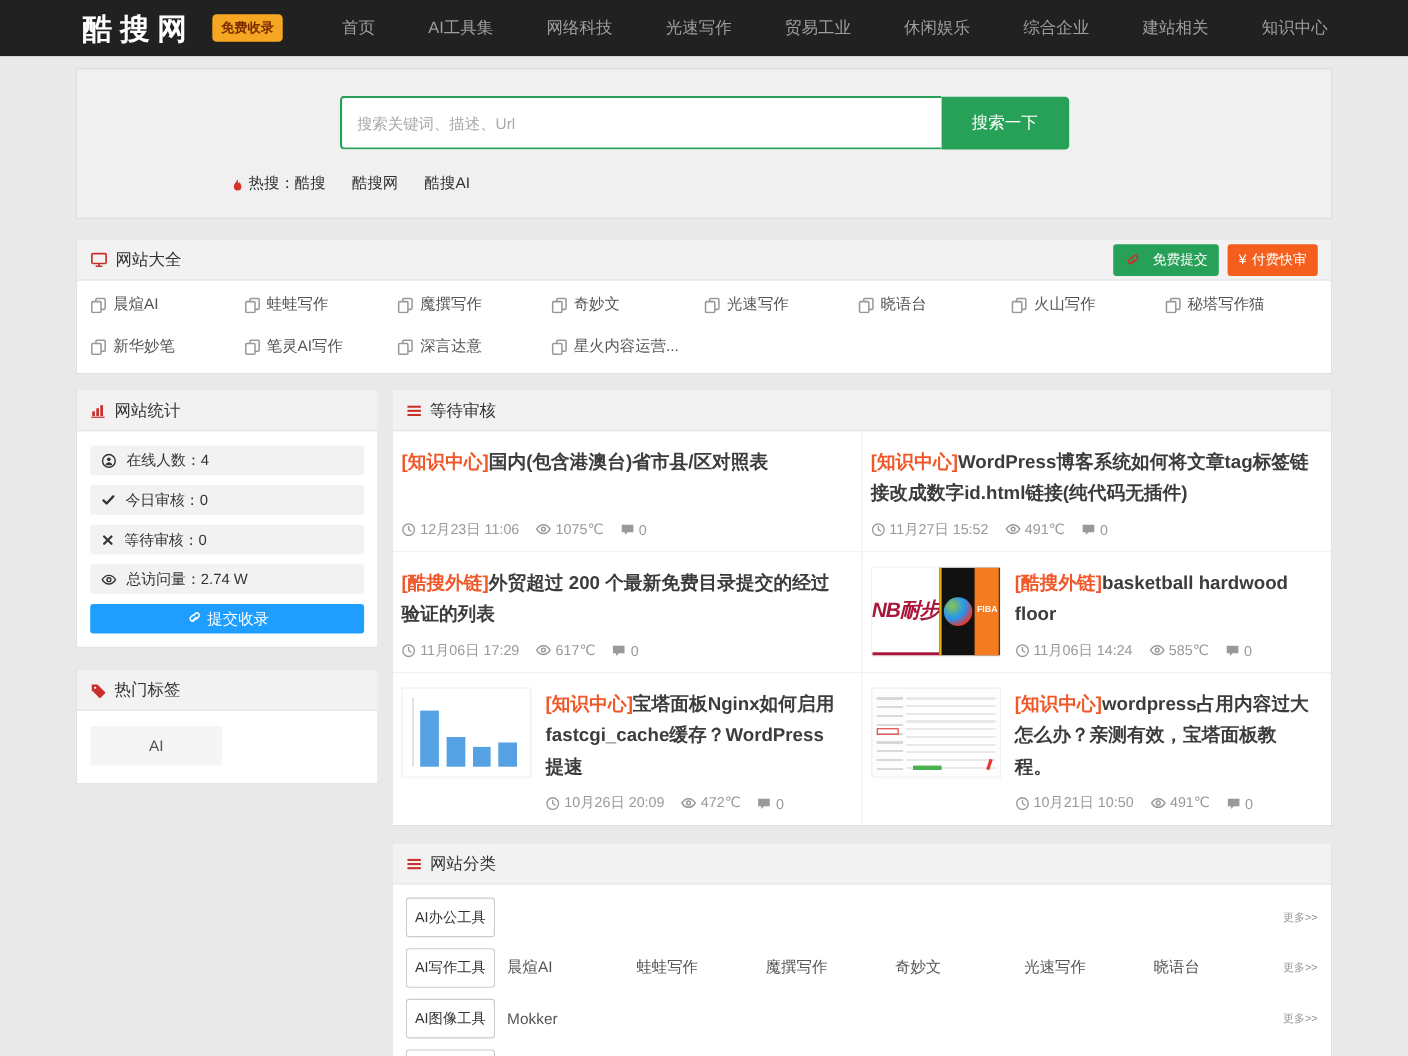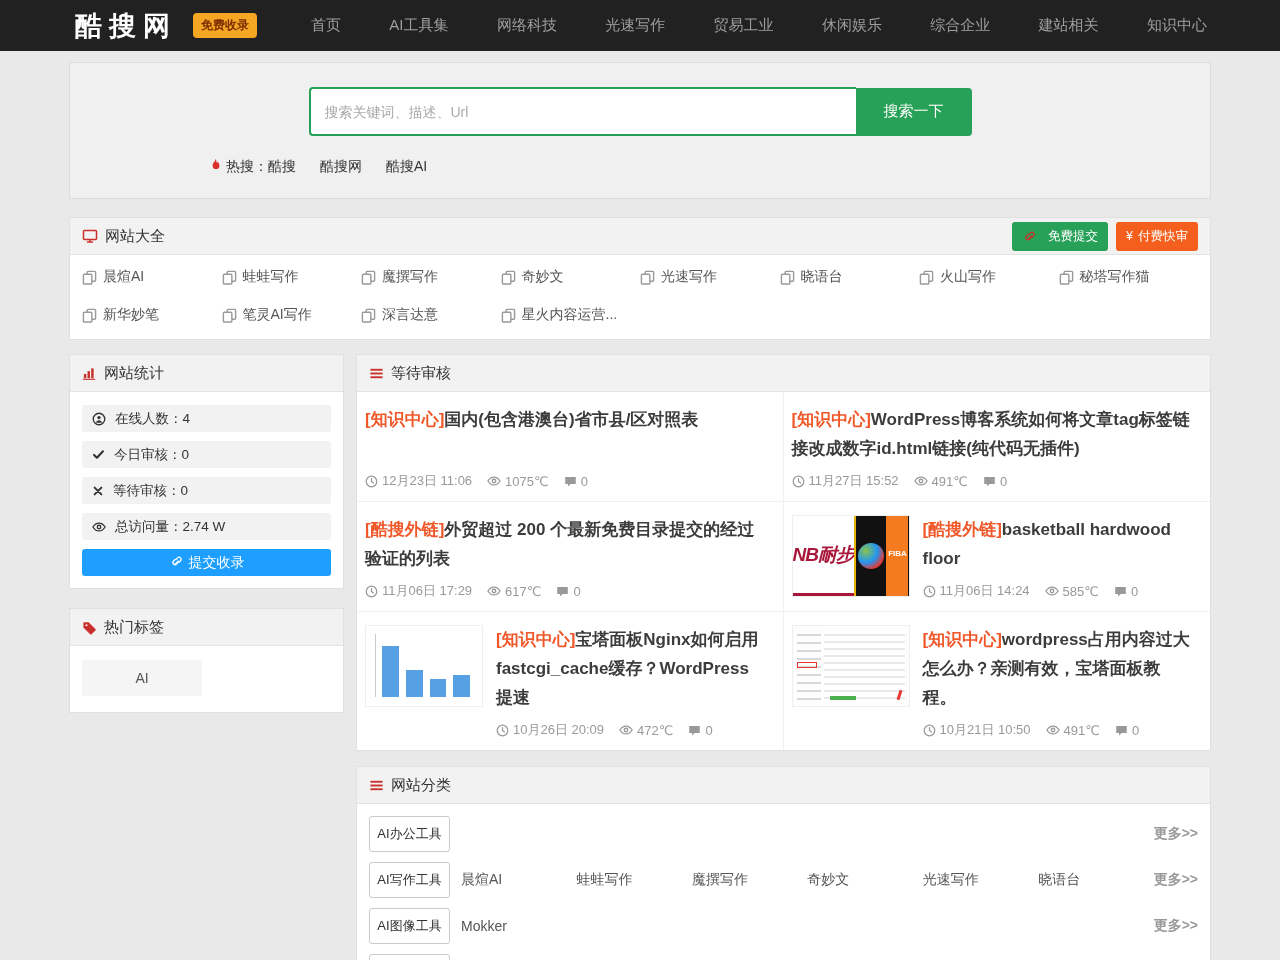--- a/index.html
+++ b/index.html
@@ -16,21 +16,21 @@
   .logo{color:#fff;font-size:27px;font-weight:bold;letter-spacing:7px;margin-left:6px;white-space:nowrap;}
   .badge{background:var(--badge-bg);color:var(--badge-fg);font-size:12px;font-weight:bold;padding:4px 8px;border-radius:4px;margin-left:16px;white-space:nowrap;}
   .nav{flex:1;display:flex;justify-content:space-between;list-style:none;margin-left:54px;margin-right:4px;}
   .nav li{color:#9e9e9e;font-size:15px;cursor:pointer;white-space:nowrap;}
   
   .search-card{margin-top:11px;background:#f0f0f0;border:1px solid #ddd;padding:24px 0 22px;}
   .search-row{display:flex;justify-content:center;align-items:center;}
   .search-input{width:547px;height:49px;border:2px solid var(--green);border-right:none;border-radius:4px 0 0 4px;padding:0 14px;font-size:14px;color:#333;background:#fff;outline:none;font-family:inherit;}
   .search-input::placeholder{color:#a9a9a9;}
   .search-btn{width:116px;height:48px;background:var(--green);color:#fff;border:none;border-radius:0 4px 4px 0;font-size:15px;cursor:pointer;font-family:inherit;}
-  .hot-row{display:flex;align-items:flex-start;margin:22px 0 0 138px;font-size:14px;color:#333;}
+  .hot-row{display:flex;align-items:flex-end;margin:22px 0 0 138px;font-size:14px;color:#333;}
   .hot-row .ico{color:#d9302c;margin-right:4px;display:flex;}
   .hot-link{margin-right:24px;cursor:pointer;color:#333;}
   .hot-link:first-of-type{margin-left:0;}
   
   .card{background:#fff;border:1px solid #e0e0e0;}
   .card-head{background:#f2f2f2;border-bottom:1px solid #e3e3e3;height:37px;display:flex;align-items:center;padding:0 12px;font-size:15px;color:#333;}
   .card-head .ico{color:var(--red);margin-right:7px;display:flex;}
   
   .dir-card{margin-top:18px;}
   .head-btns{margin-left:auto;display:flex;gap:8px;}
@@ -83,21 +83,21 @@
   .t-admin .ap-main{flex:1;background:repeating-linear-gradient(#fff 0 4px,#e9e9e9 4px 6px,#fff 6px 7px);position:relative;}
   .t-admin .ap-main i{position:absolute;left:6px;bottom:2px;width:26px;height:4px;background:#4caf50;}
   .t-admin .ap-main b{position:absolute;right:4px;bottom:2px;width:3px;height:10px;background:#e53935;transform:rotate(18deg);}
   
   .catg-card{margin-top:15px;}
   .catg-body{padding:7px 12px 6px;}
   .catg-row{display:flex;align-items:center;min-height:46px;}
   .catg-label{border:1px solid #ccc;border-radius:3px;width:81px;padding:8px 2px;text-align:center;font-size:13px;color:#333;cursor:pointer;flex-shrink:0;}
   .catg-links{display:flex;flex:1;min-width:0;margin-left:11px;}
   .catg-link{width:120px;font-size:14px;color:#555;cursor:pointer;white-space:nowrap;overflow:hidden;}
-  .catg-more{margin-left:auto;color:#999;font-size:14px;cursor:pointer;white-space:nowrap;font-weight:bold;}
+  .catg-more{margin-left:auto;color:#999;font-size:10px;cursor:pointer;white-space:nowrap;}
 </style>
 </head>
 <body>
 
 <header class="navbar">
   <div class="container">
     <div class="logo">酷搜网</div>
     <div class="badge">免费收录</div>
     <ul class="nav" id="nav-list">
         <li>首页</li>

